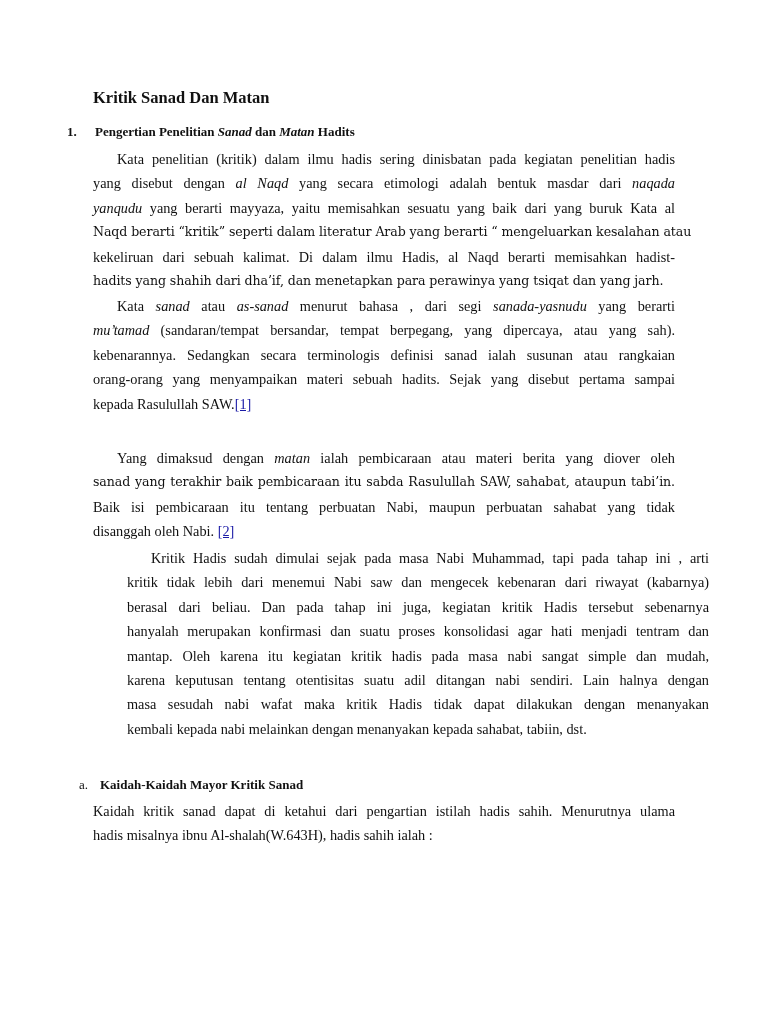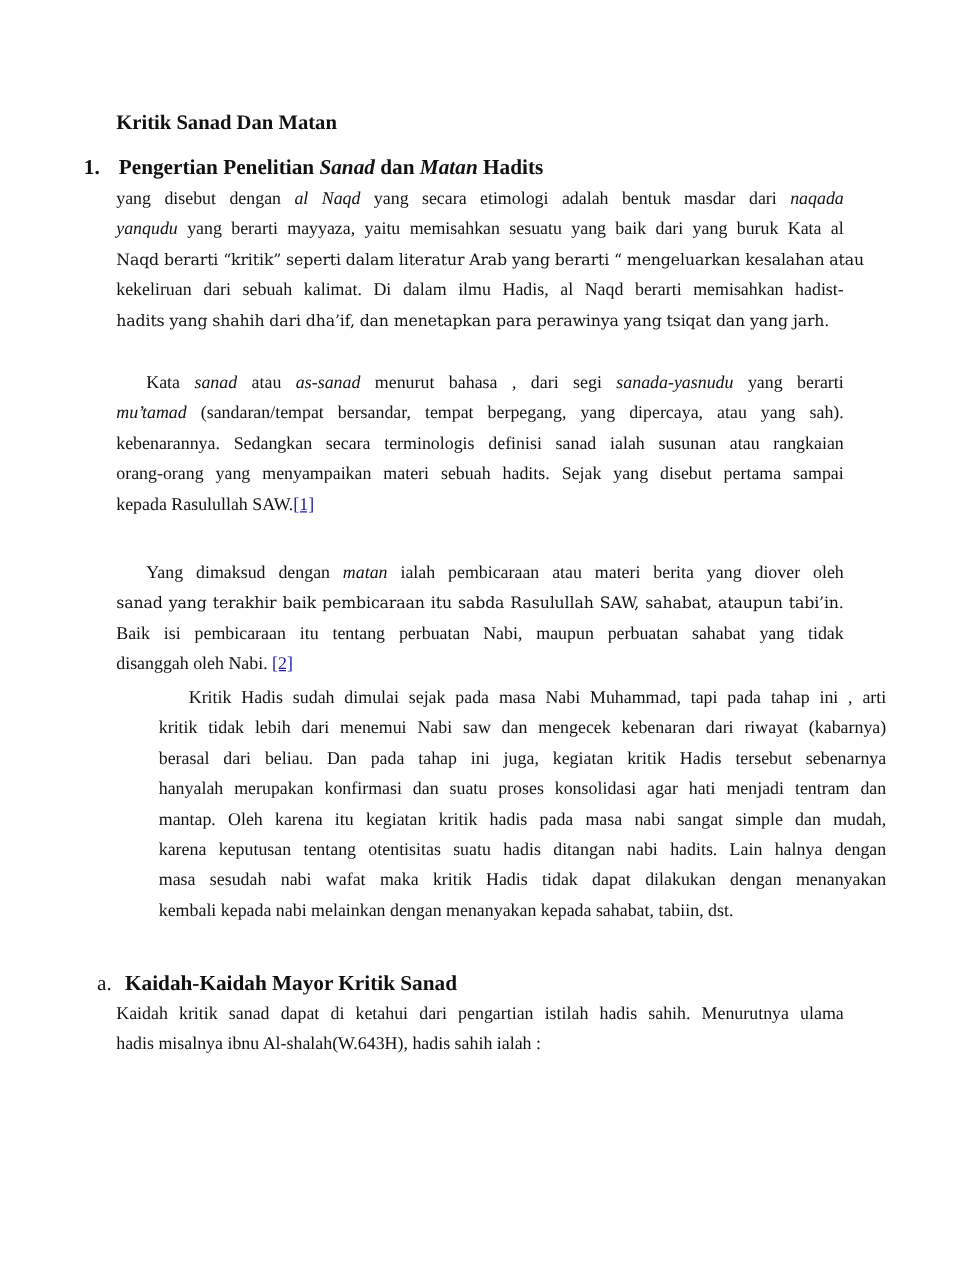--- a/index.html
+++ b/index.html
@@ -6,21 +6,21 @@
     body { width: 768px; height: 1024px; position: relative; overflow: hidden; }
     .page {
       position: absolute; left: 0; top: 0; width: 768px; height: 1024px;
       font-family: "Liberation Serif", serif; color: #111111;
     }
     .title {
       position: absolute; left: 93px; top: 88px;
       font-size: 16.5px; font-weight: bold; margin: 0;
     }
     .heading {
-      position: absolute; left: 67px; font-size: 17px; font-weight: bold;
+      position: absolute; left: 67px; font-size: 13px; font-weight: bold;
       white-space: nowrap;
     }
     .heading .num { display: inline-block; width: 28px; }
     .heading.sub .num { font-weight: normal; width: 33px; }
     .para {
       position: absolute; left: 93px; width: 582px;
       font-size: 14.3px; line-height: 24.4px; text-align: justify;
       text-align-last: left; margin: 0;
     }
     .line { display: block; white-space: nowrap; text-align: justify; text-align-last: justify; }
@@ -35,20 +35,21 @@
 
 <div class="page">
 
   <h1 class="title">Kritik Sanad Dan Matan</h1>
 
   <div class="heading" style="top:124px;">
     <span class="num">1.</span><span>Pengertian  Penelitian </span><i>Sanad</i><span> dan </span><i>Matan</i><span> Hadits</span>
   </div>
 
   <div class="para" style="top:147px;">
+    <span class="line" style="padding-left:24px;"><span>Kata penelitian (kritik) dalam ilmu hadis sering dinisbatan pada kegiatan penelitian hadis</span></span>
     <span class="line"><span>yang disebut dengan </span><i>al Naqd</i><span> yang secara etimologi adalah bentuk masdar dari </span><i>naqada</i></span>
     <span class="line"><i>yanqudu</i><span> yang berarti mayyaza, yaitu memisahkan sesuatu yang baik dari yang buruk Kata al</span></span>
     <span class="line alt"><span>Naqd berarti “kritik” seperti dalam literatur Arab yang berarti “ mengeluarkan kesalahan atau</span></span>
     <span class="line"><span>kekeliruan dari sebuah kalimat. Di dalam ilmu Hadis, al Naqd berarti memisahkan hadist-</span></span>
     <span class="line last alt"><span>hadits yang shahih dari dha’if, dan menetapkan para perawinya yang tsiqat dan yang jarh.</span></span>
   </div>
 
   <div class="para" style="top:294px;">
     <span class="line" style="padding-left:24px;"><span>Kata </span><i>sanad</i><span> atau </span><i>as-sanad</i><span> menurut bahasa , dari segi </span><i>sanada-yasnudu</i><span> yang berarti</span></span>
     <span class="line"><i>mu’tamad</i><span> (sandaran/tempat bersandar, tempat berpegang, yang dipercaya, atau yang sah).</span></span>
@@ -63,21 +64,21 @@
     <span class="line"><span>Baik isi pembicaraan itu tentang perbuatan Nabi, maupun perbuatan sahabat yang tidak</span></span>
     <span class="line last"><span>disanggah oleh Nabi. </span><a class="fn" href="#">[2]</a></span>
   </div>
 
   <div class="para" style="top:546px;margin-left:34px;">
     <span class="line" style="padding-left:24px;"><span>Kritik Hadis sudah dimulai sejak pada masa Nabi Muhammad, tapi pada tahap ini , arti</span></span>
     <span class="line"><span>kritik tidak lebih dari menemui Nabi saw dan mengecek kebenaran dari riwayat (kabarnya)</span></span>
     <span class="line"><span>berasal dari beliau. Dan pada tahap ini juga, kegiatan kritik Hadis tersebut sebenarnya</span></span>
     <span class="line"><span>hanyalah merupakan konfirmasi dan suatu proses konsolidasi agar hati menjadi tentram dan</span></span>
     <span class="line"><span>mantap. Oleh karena itu kegiatan kritik hadis pada masa nabi sangat simple dan mudah,</span></span>
-    <span class="line"><span>karena keputusan tentang otentisitas suatu hadis ditangan nabi hadits. Lain halnya dengan</span></span>
+    <span class="line"><span>karena keputusan tentang otentisitas suatu adil ditangan nabi sendiri. Lain halnya dengan</span></span>
     <span class="line"><span>masa sesudah nabi wafat maka kritik Hadis tidak dapat dilakukan dengan menanyakan</span></span>
     <span class="line last"><span>kembali kepada nabi melainkan dengan menanyakan kepada sahabat, tabiin, dst.</span></span>
   </div>
 
 
   <div class="heading sub" style="top:777px;text-align:center;">
     <span class="num">a.</span><span>Kaidah-Kaidah Mayor Kritik Sanad</span>
   </div>
 
   <div class="para" style="top:799px;">

